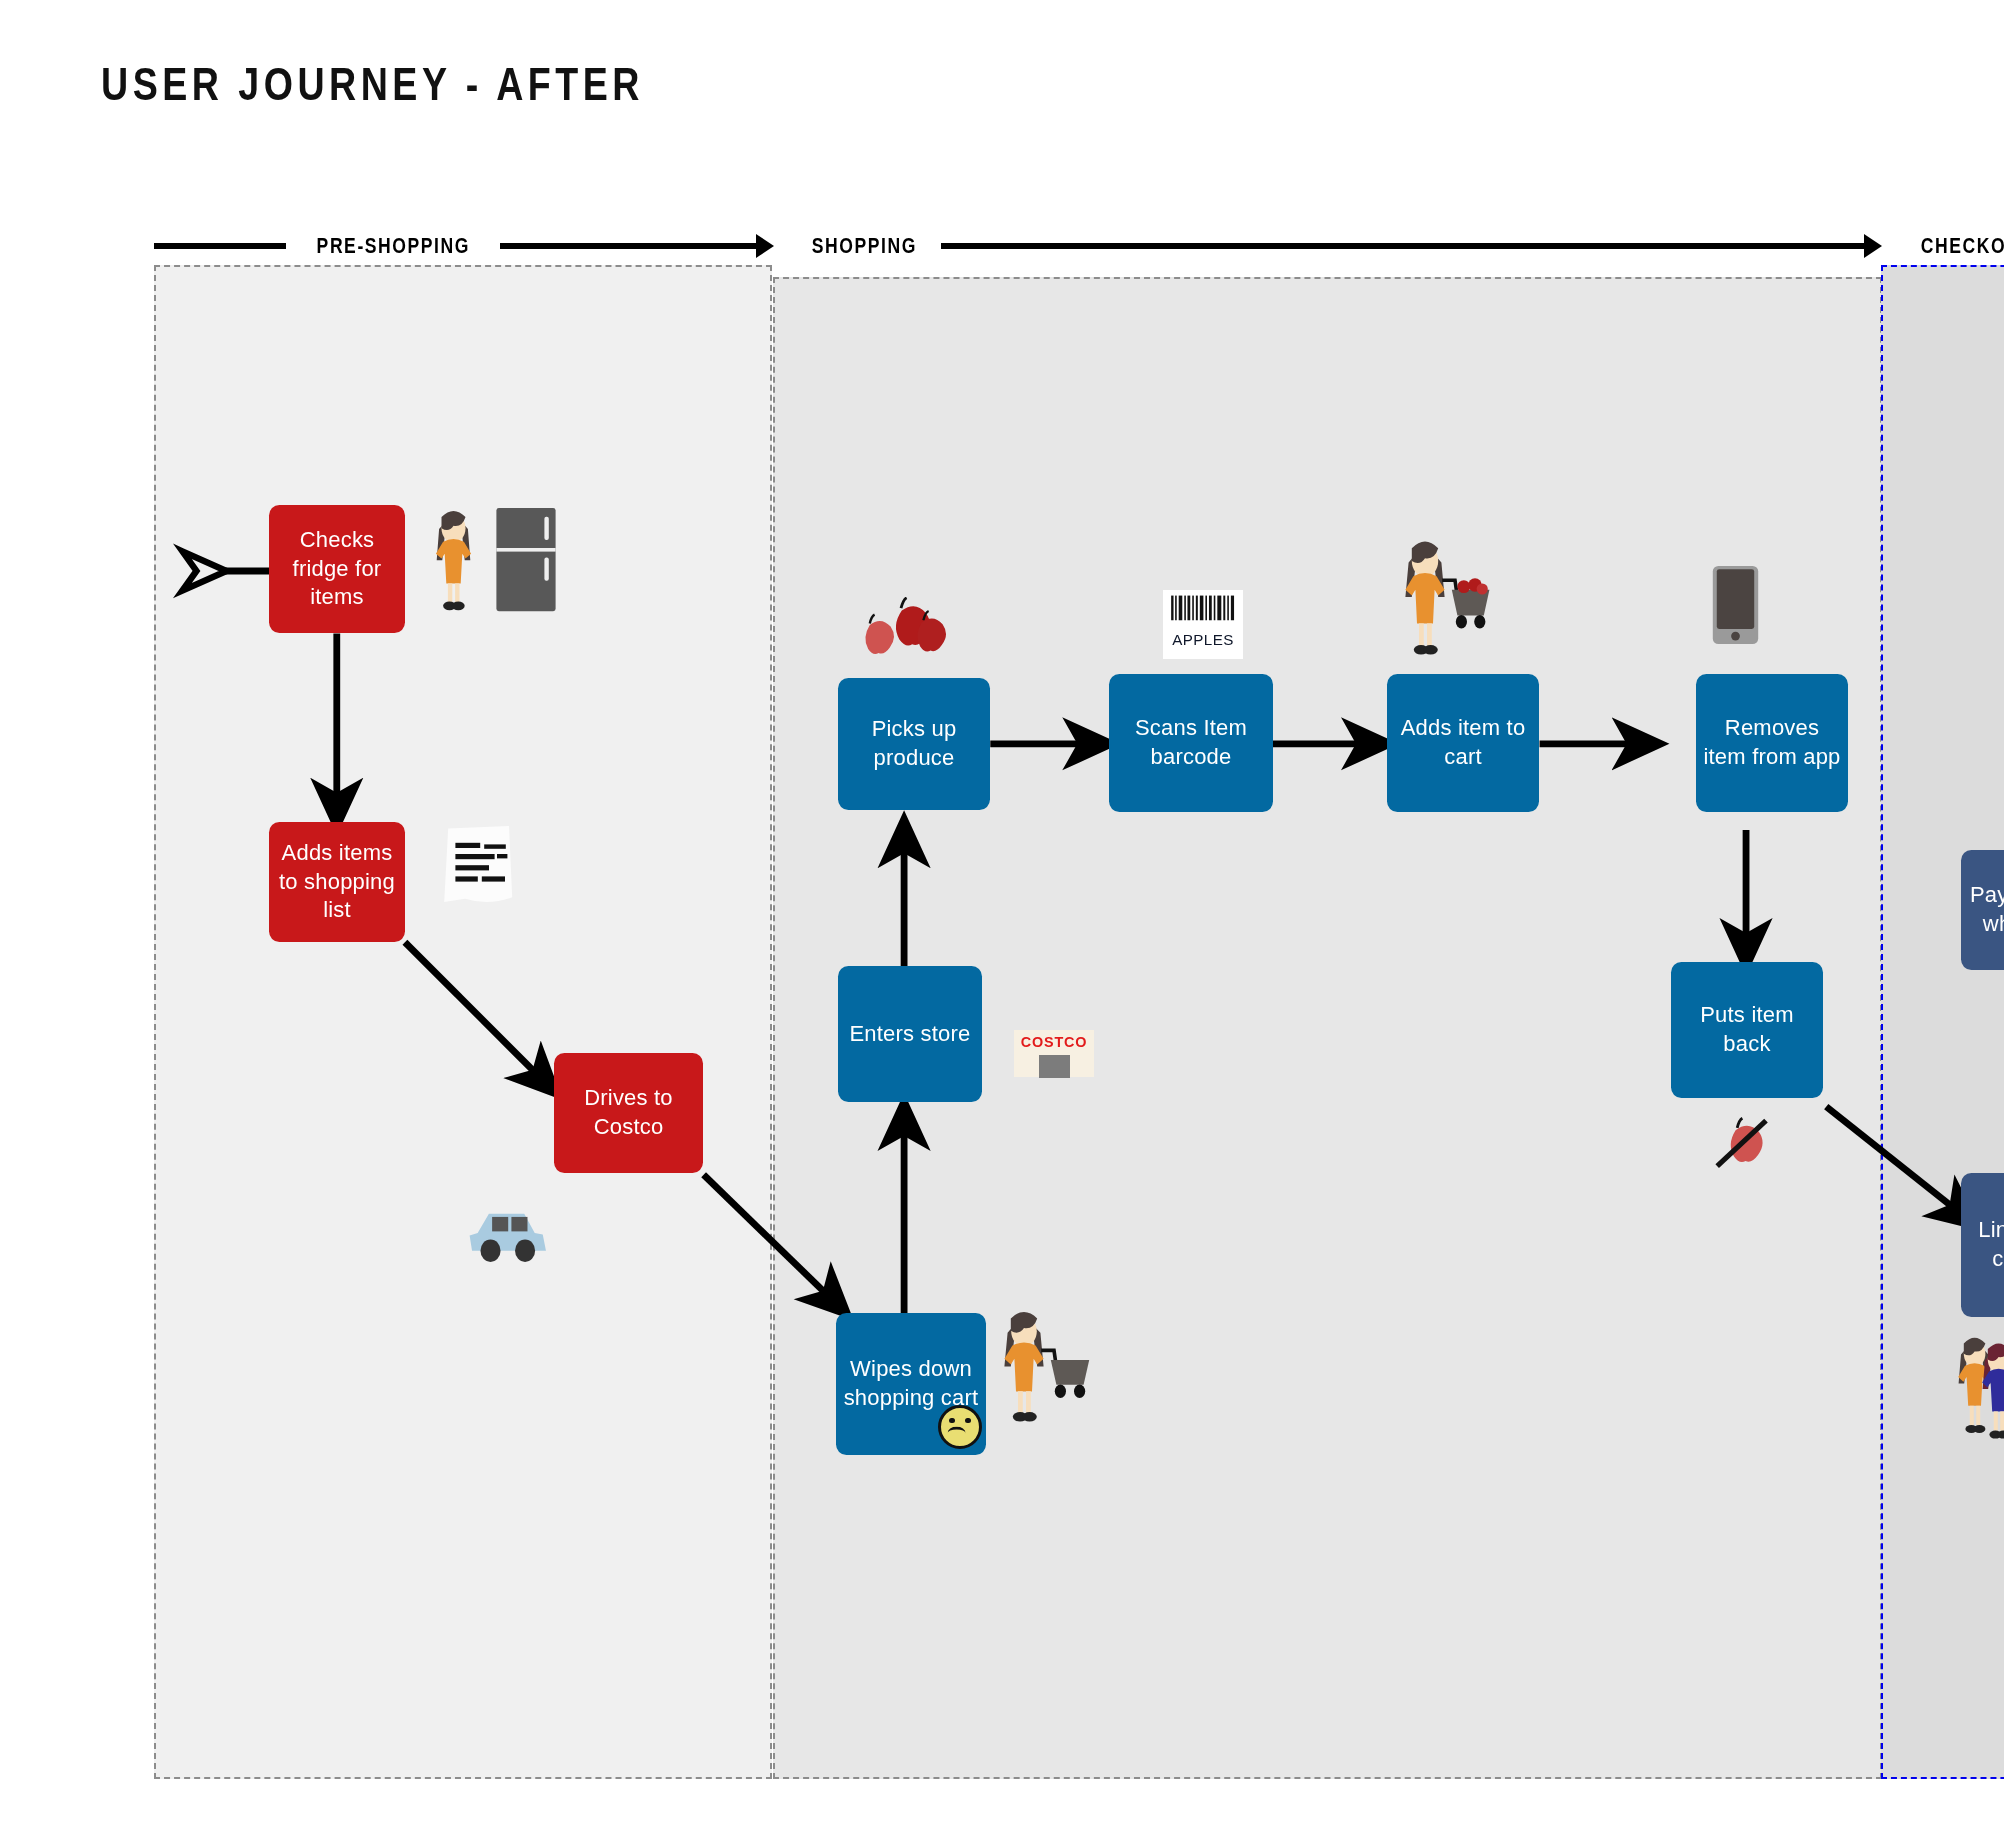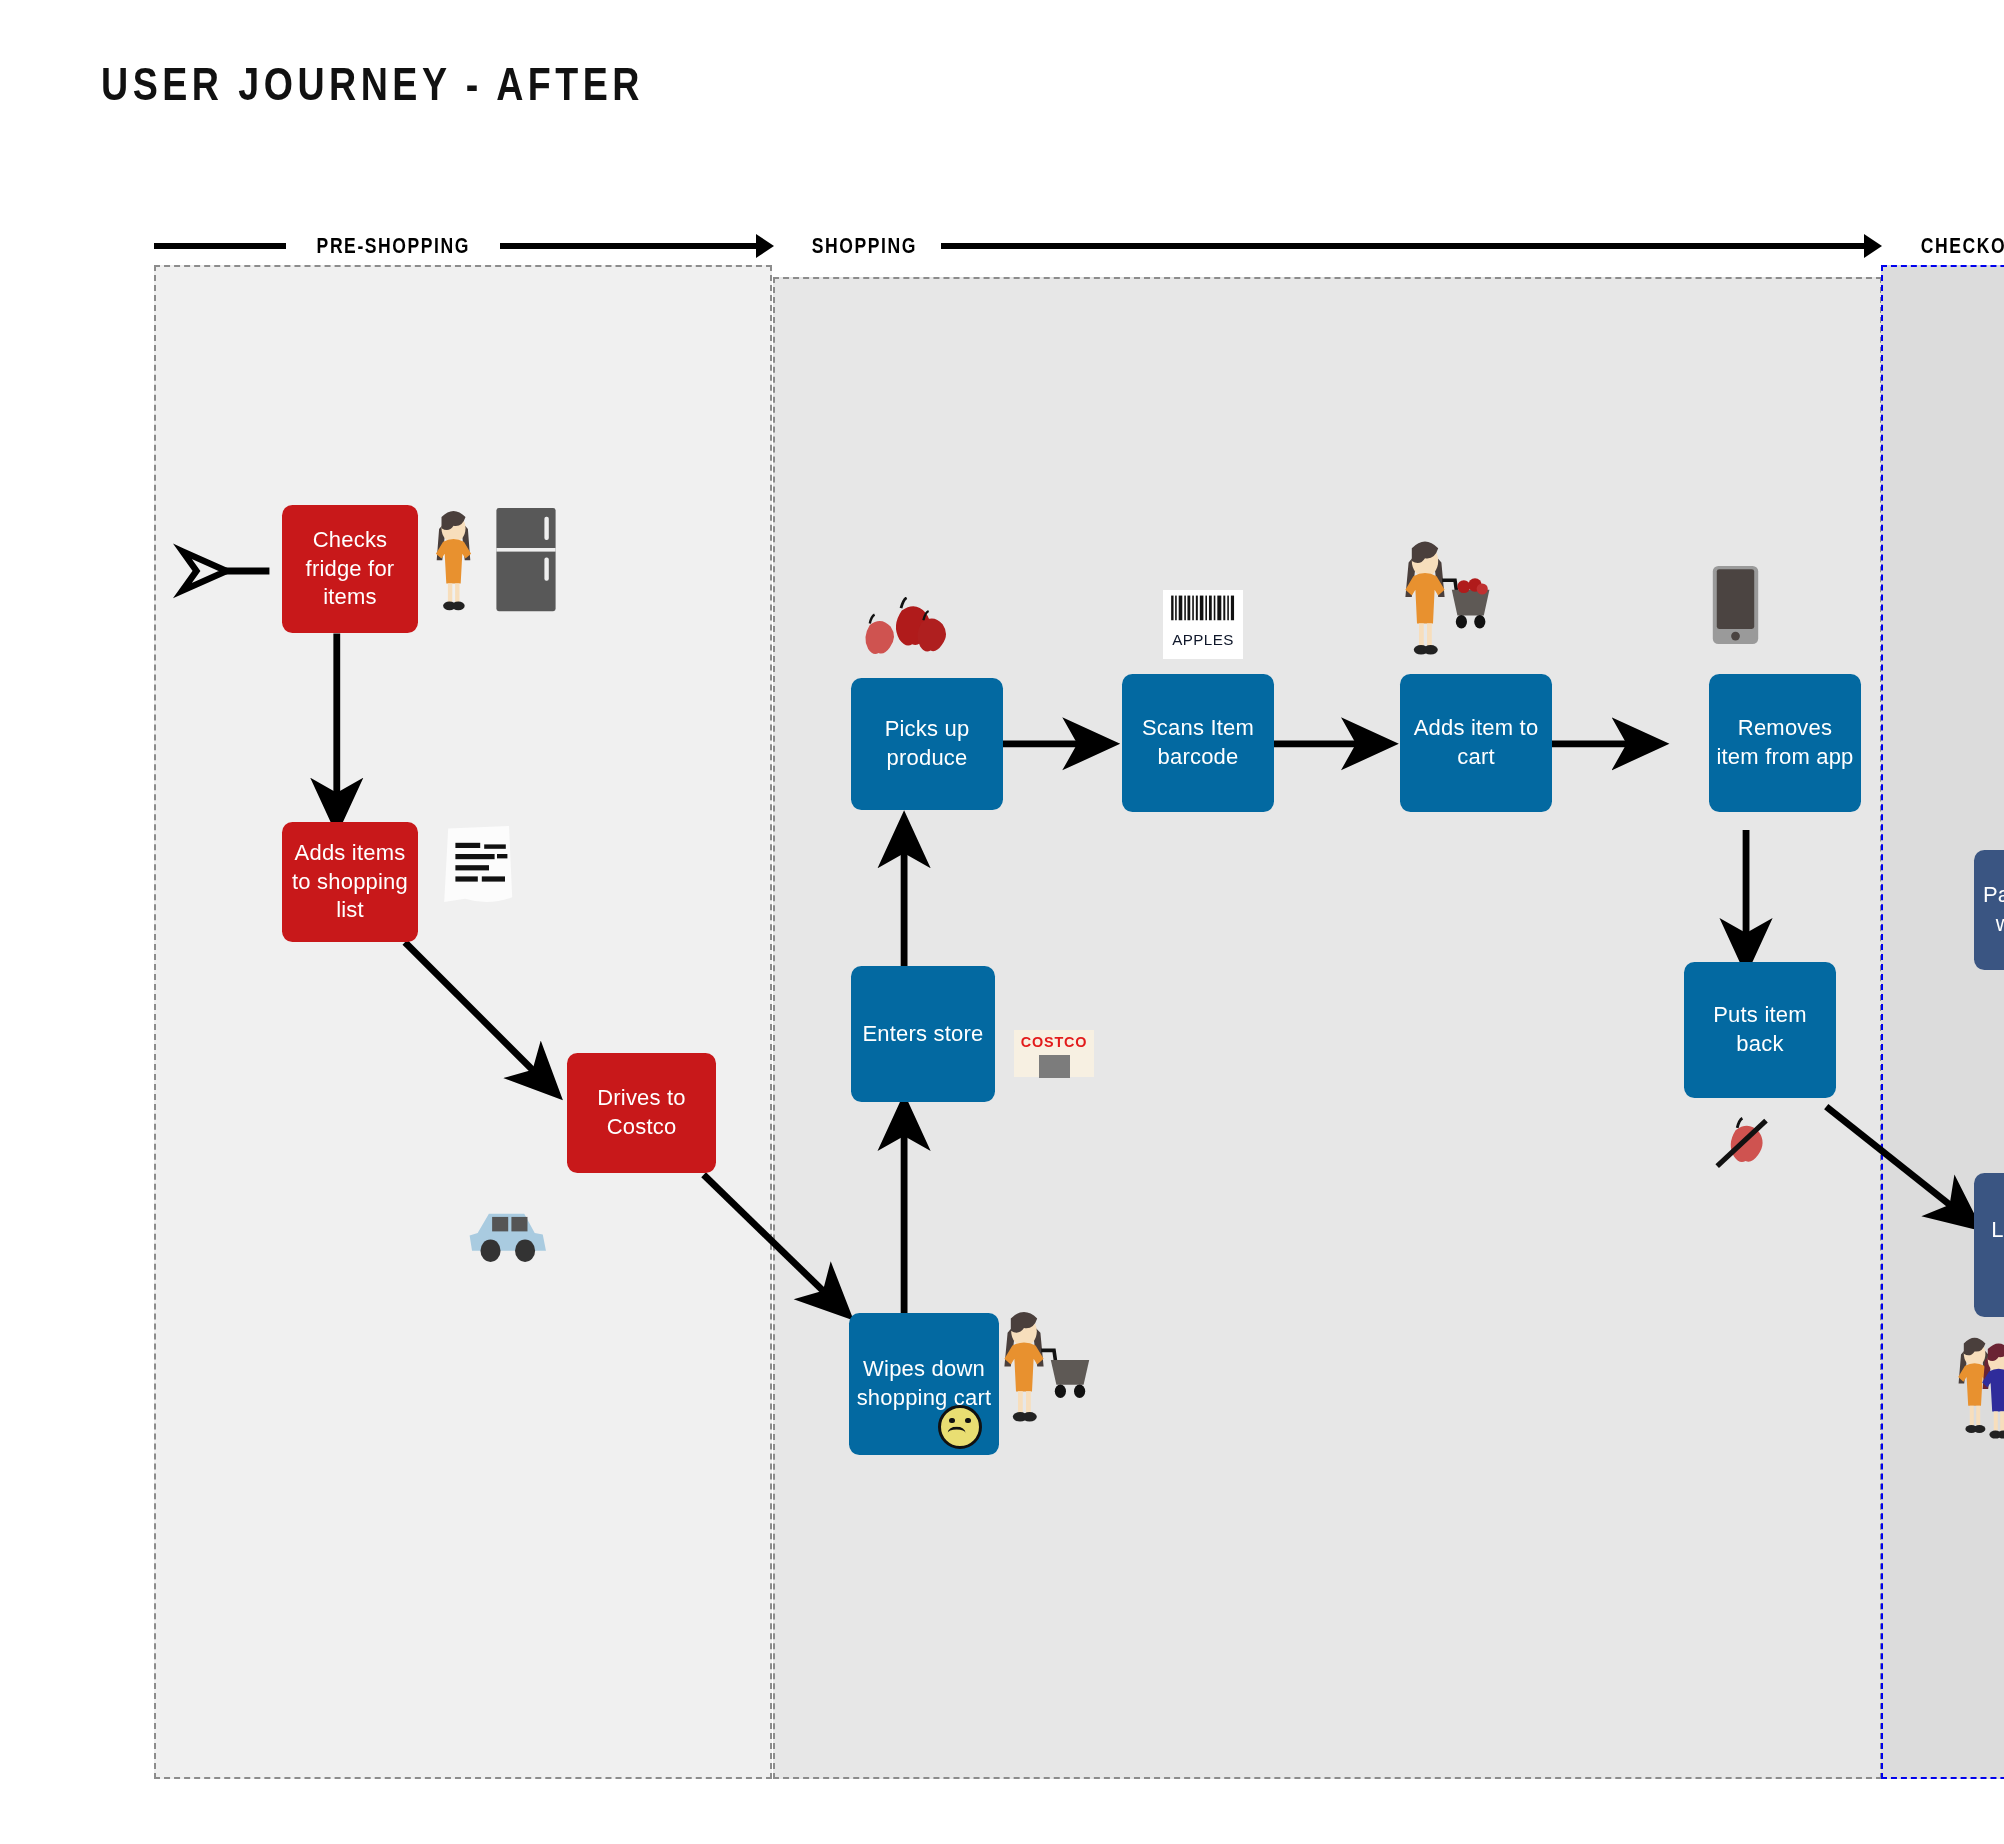--- a/index.html
+++ b/index.html
@@ -35,21 +35,21 @@
   .lane-pre   {left:154px; top:265px; width:618px; height:1514px; background:#F0F0F0; border:2.8px dashed #8C8C8C;}
   .lane-shop  {left:773px;top:277px; width:1109px; height:1502px; background:#E7E7E7; border:2.8px dashed #8C8C8C;}
   .lane-check {left:1881px;top:265px; width:603px; height:1514px; background:#DCDCDC; border:2.8px dashed #0000EE;}
 
   
   .node{
     position:absolute;box-sizing:border-box;border-radius:10.4px;
     display:flex;align-items:center;justify-content:center;text-align:center;
     color:#fff;font-family:"Liberation Sans",sans-serif;
     font-size:22px;line-height:1.30;font-weight:400;letter-spacing:0.2px;
-    padding:2.4px 4.8px;z-index:6;margin-left:13px;
+    padding:2.4px 4.8px;z-index:6;
   }
   .n-red  {background:#C8181A;}
   .n-teal {background:#0369a1;}
   .n-navy {background:#3A5582;}
 
   
   #wires{position:absolute;left:0;top:0;width:3106px;height:1844px;z-index:4;}
 
   
   .icon{position:absolute;z-index:5;}
@@ -140,21 +140,21 @@
     <g fill="none" stroke="#000" stroke-width="16" stroke-linejoin="miter">
       <path d="M455,1375 L565,1424 L455,1473 L490,1424 Z"></path>
     </g>
   </svg>
 
   <div class="node n-red" style="left:269px;top:505px;width:136px;height:128px;">Checks fridge for items</div>
   <div class="node n-red" style="left:269px;top:822px;width:136px;height:120px;">Adds items to shopping list</div>
   <div class="node n-red" style="left:554px;top:1053px;width:149px;height:120px;">Drives to Costco</div>
 
   <div class="node n-teal" style="left:838px;top:678px;width:152px;height:132px;">Picks up produce</div>
-  <div class="node n-teal" style="left:1109px;top:674px;width:152px;height:138px;">Scans Item barcode</div>
+  <div class="node n-teal" style="left:1109px;top:674px;width:164px;height:138px;">Scans Item barcode</div>
   <div class="node n-teal" style="left:1387px;top:674px;width:152px;height:138px;">Adds item to cart</div>
   <div class="node n-teal" style="left:1696px;top:674px;width:152px;height:138px;">Removes item from app</div>
   <div class="node n-teal" style="left:838px;top:966px;width:144px;height:136px;">Enters store</div>
   <div class="node n-teal" style="left:1671px;top:962px;width:152px;height:136px;">Puts item back</div>
   <div class="node n-teal" style="left:836px;top:1313px;width:150px;height:142px;">Wipes down shopping cart</div>
   <div class="sad" style="left:938px;top:1405px;">
       <i></i>
     </div>
 
   <div class="node n-navy" style="left:1961px;top:850px;width:160px;height:120px;">Pays for items while in line</div>

